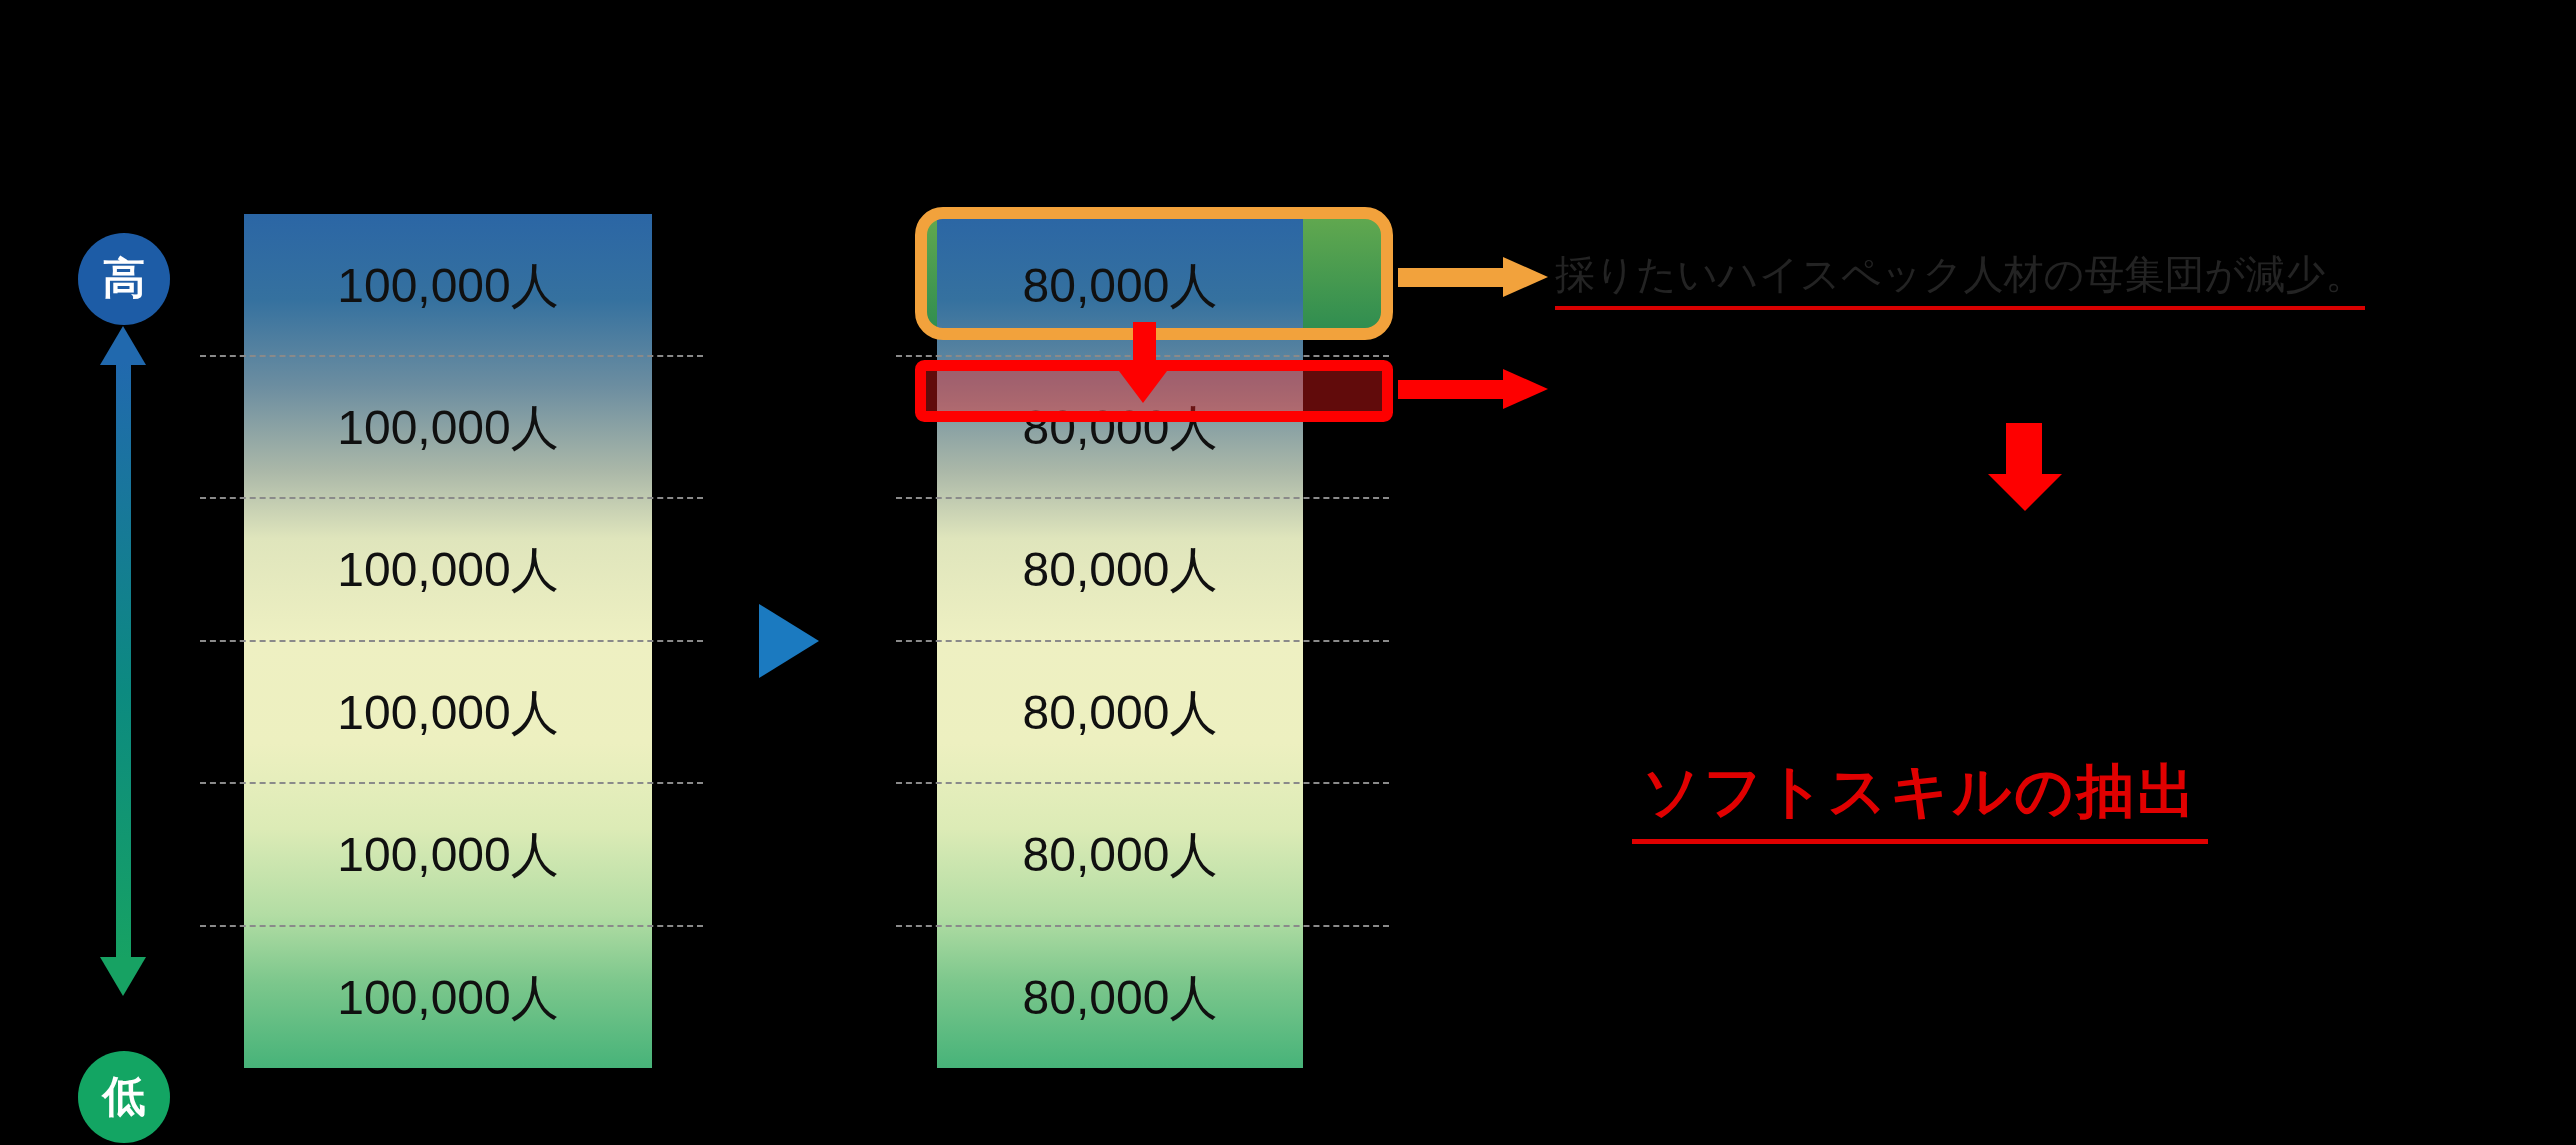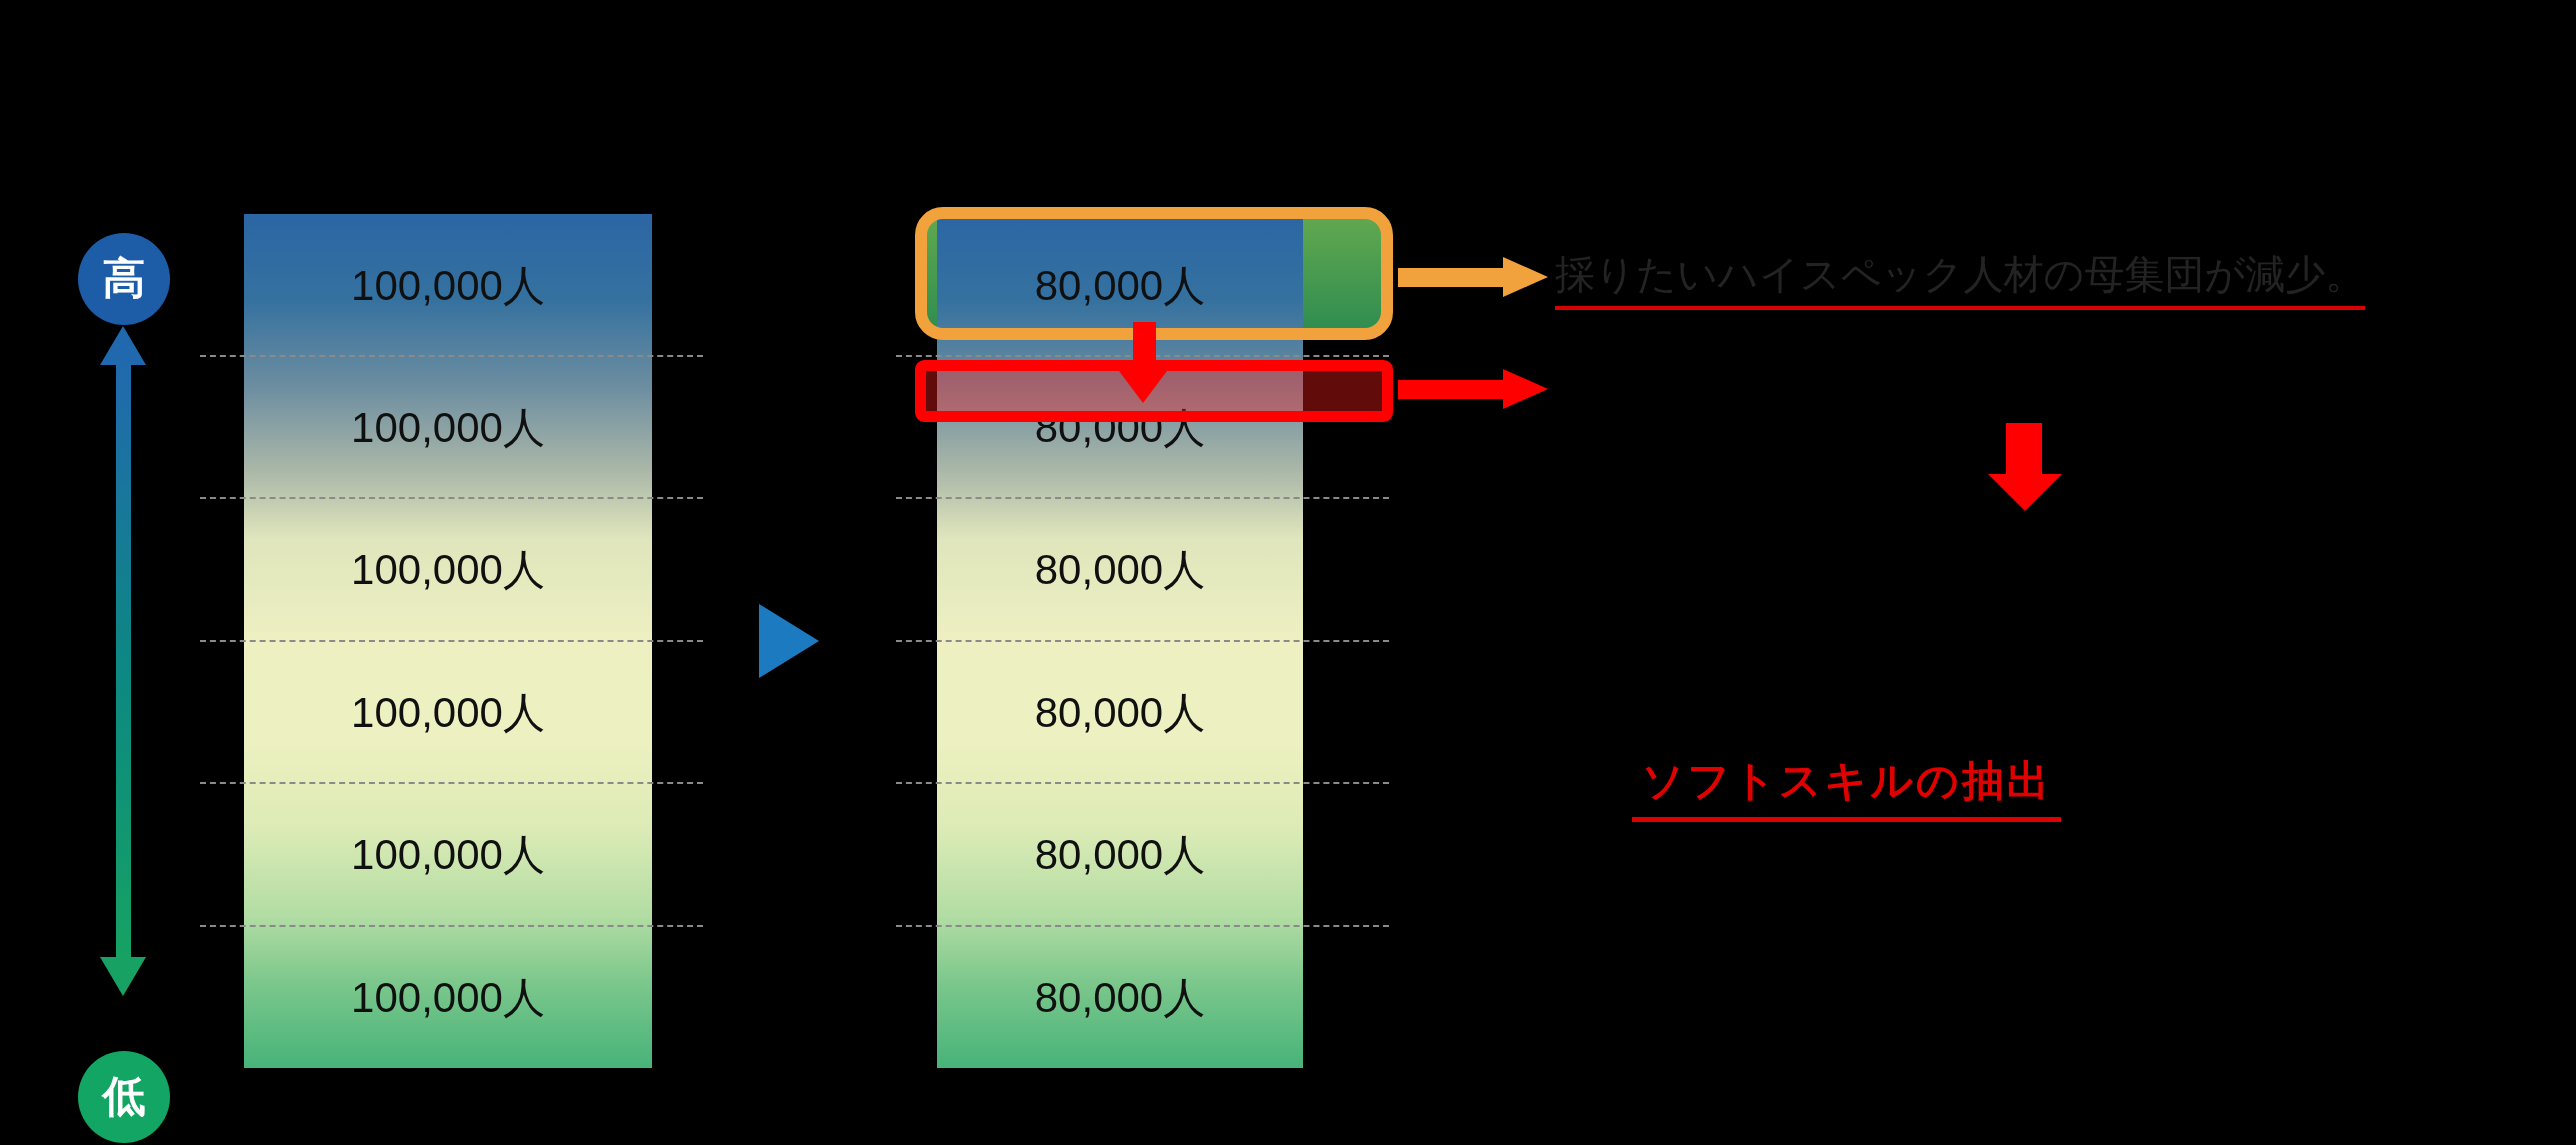--- a/index.html
+++ b/index.html
@@ -21,21 +21,21 @@
   .axis-head-down{position:absolute;left:100px;top:957px;width:0;height:0;
                 border-left:23.4px solid transparent;border-right:23.4px solid transparent;
                 border-top:39px solid #17a263;}
 
   
   .bar{position:absolute;top:214px;height:854px;z-index:2;
        background:linear-gradient(180deg,#2b66a5 0%,#35719f 10%,#6b8da0 20%,#aab7a8 30%,
                   #dfe5bc 38%,#eef0c2 50%,#edf0c0 62%,#dcebb6 72%,#b3dda4 82%,#7cc78c 90%,#47b379 100%);}
   .bar-left{left:244px;width:408px;}
   .bar-right{left:937px;width:366px;}
-  .seg-label{position:absolute;left:0;right:0;text-align:center;font-size:42px;line-height:45px;
+  .seg-label{position:absolute;left:0;right:0;text-align:center;font-size:48px;line-height:45px;
              color:#101010;z-index:3;}
   .seg-label:nth-child(1){top:49px;}
   .seg-label:nth-child(2){top:191px;}
   .seg-label:nth-child(3){top:333px;}
   .seg-label:nth-child(4){top:476px;}
   .seg-label:nth-child(5){top:618px;}
   .seg-label:nth-child(6){top:761px;}
 
   
   .dash{position:absolute;height:0;border-top:2.8px dashed #8a8a8a;z-index:3;}
@@ -79,21 +79,21 @@
   .note-1{left:1555px;top:251px;}
   .note-2{left:1555px;top:363px;}
 
   
   .bdn-shaft{position:absolute;left:2006px;top:423px;width:36px;height:51px;background:#fe0000;z-index:5;}
   .bdn-head{position:absolute;left:1988px;top:474px;width:0;height:0;z-index:5;
             border-left:37px solid transparent;border-right:37px solid transparent;
             border-top:37px solid #fe0000;}
 
   
-  .soft-skill{position:absolute;left:1632px;top:753px;font-size:42px;font-weight:bold;color:#e00000;
+  .soft-skill{position:absolute;left:1632px;top:753px;font-size:58px;font-weight:bold;color:#e00000;
               letter-spacing:2.8px;white-space:nowrap;border-bottom:5.6px solid #e00000;
               padding:0 9.4px 7.5px 9.4px;z-index:5;}
 </style>
 </head>
 <body>
 
 <div class="canvas">
 
   <div class="badge badge-high">高</div>
   <div class="badge badge-low">低</div>

